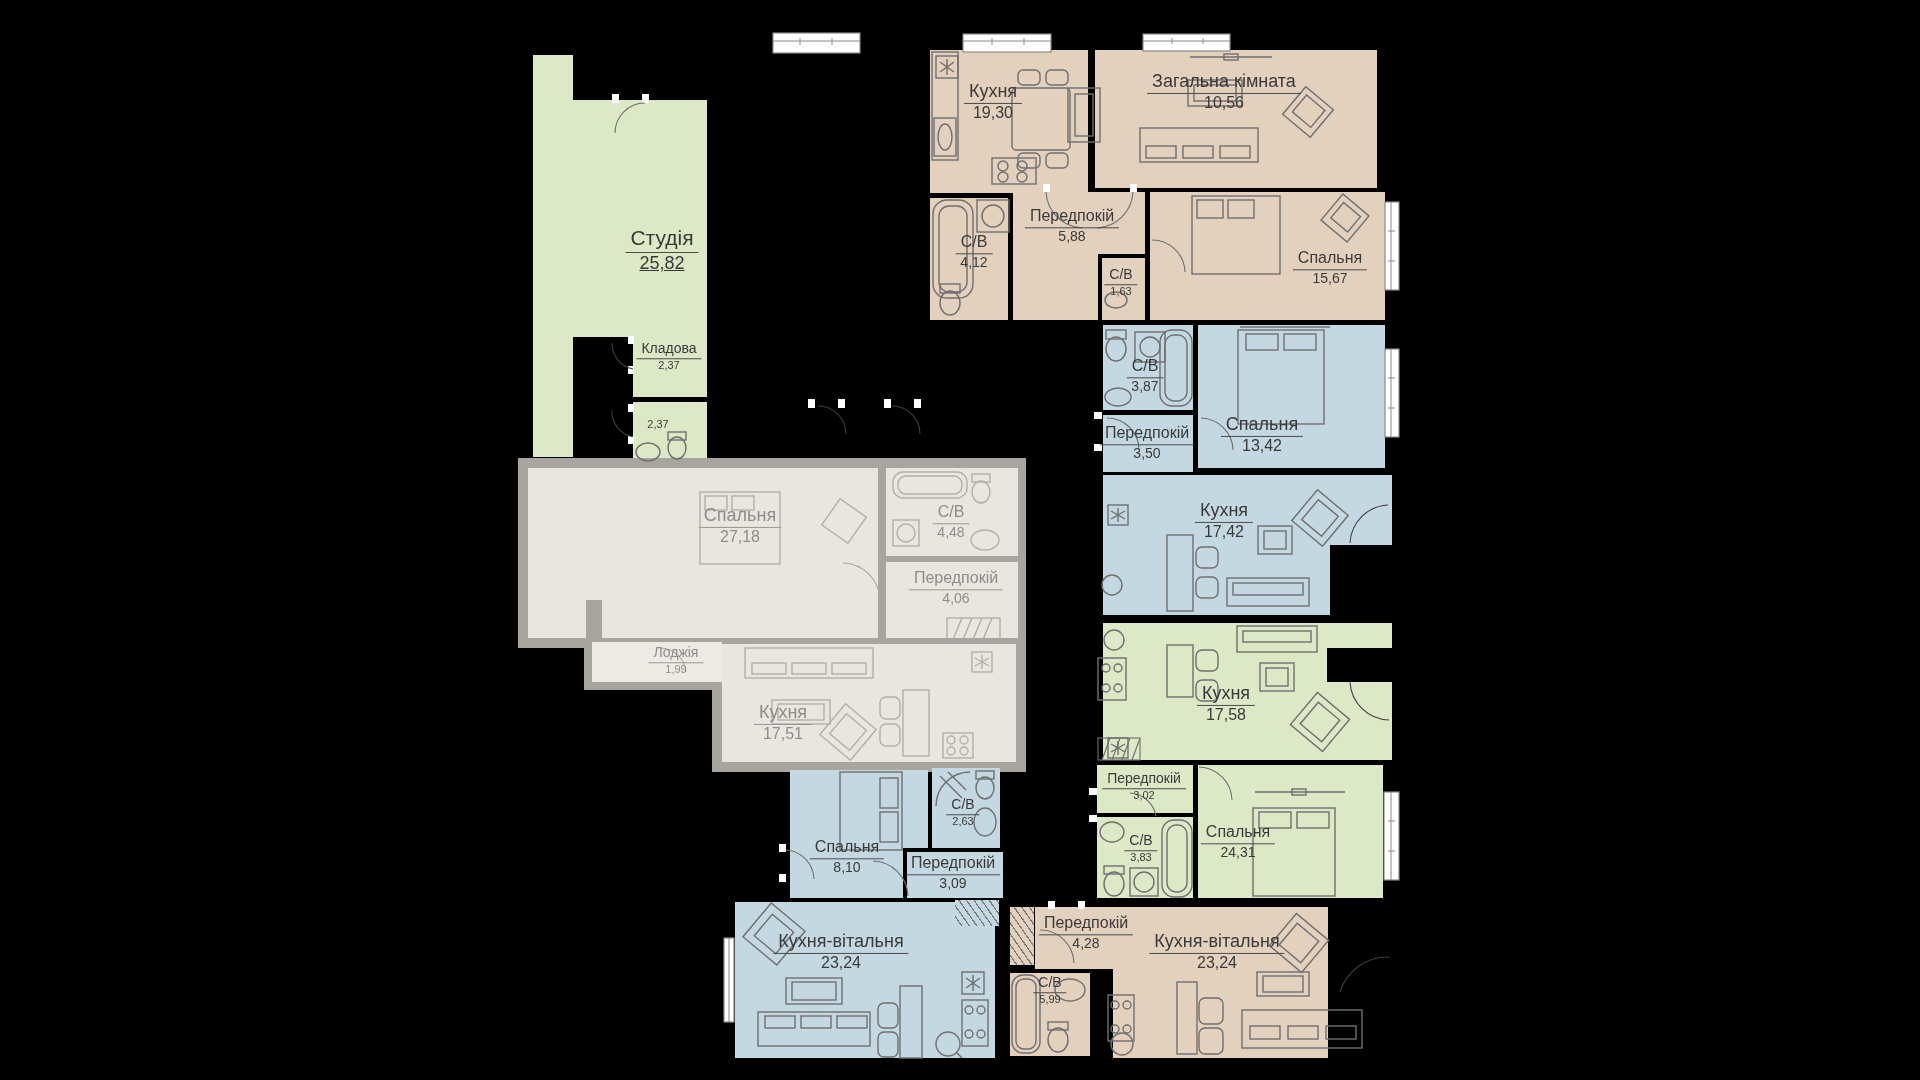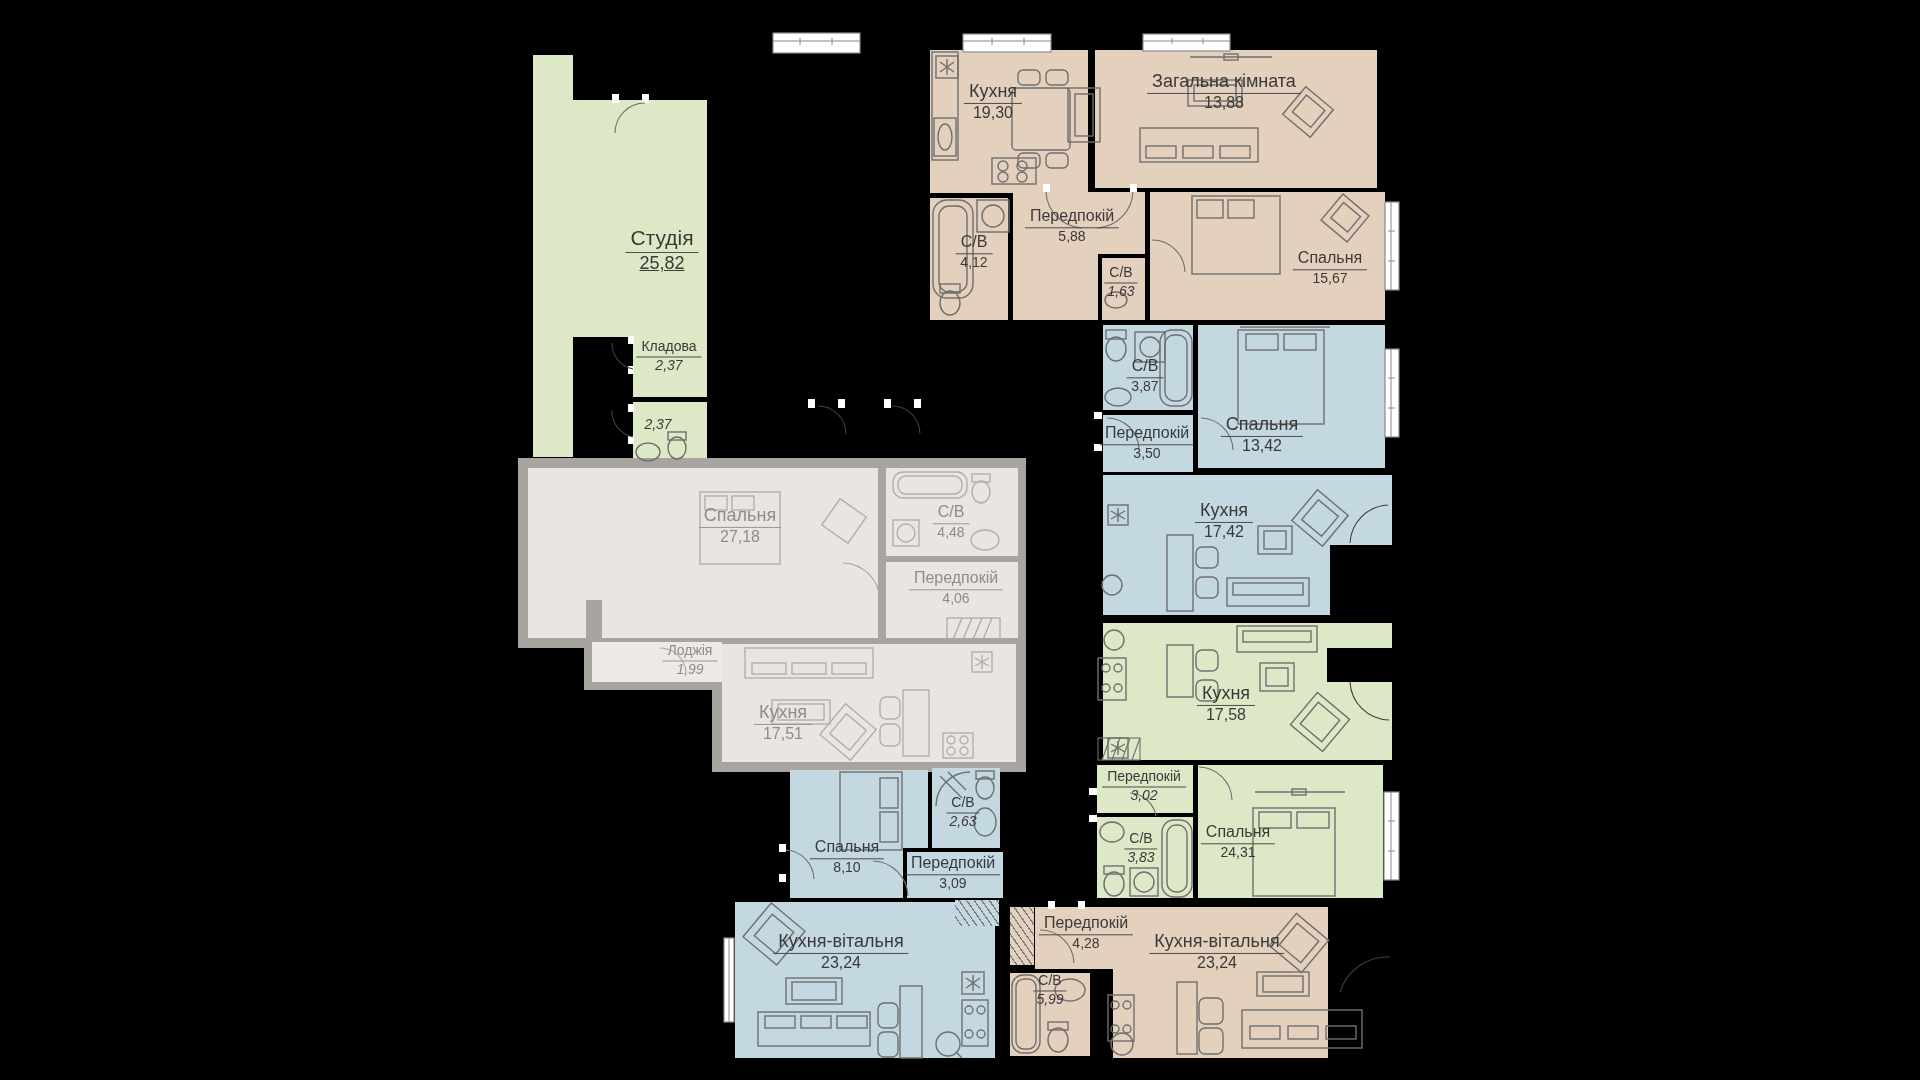--- a/index.html
+++ b/index.html
@@ -12,21 +12,21 @@
   .grayfill{background:#e9e5e0;}
   .graywall{background:#a8a4a0;}
   .loggia{background:#edeae5;}
   .lbl{position:absolute;transform:translate(-50%,-50%);text-align:center;color:#3a3a3a;
        line-height:1.18;z-index:30;white-space:nowrap;}
   .lbl .nm{display:inline-block;border-bottom:1.4px solid #4c4c4c;padding:0 5px 1px;}
   .lbl .ar{display:block;}
   .s19{font-size:21px;text-decoration:underline;} .s19 .ar{font-size:18px;}
   .s17{font-size:18px;} .s17 .ar{font-size:16px;}
   .s15{font-size:16px;} .s15 .ar{font-size:14px;}
-  .s13{font-size:14px;} .s13 .ar{font-size:14px;font-style:italic;}
+  .s13{font-size:14px;} .s13 .ar{font-size:11px;}
   .g{color:#8f8c89;} .g .nm{border-color:#9b9794;}
   .hatch{position:absolute;background-image:repeating-linear-gradient(55deg,transparent 0 5px,#7a7a7a 5px 6.2px);z-index:12;}
   svg#overlay{position:absolute;left:0;top:0;z-index:20;}
   .fx{stroke:#6f6f6f;fill:none;stroke-width:1.4;}
   .fg{stroke:#b3afab;fill:none;stroke-width:1.4;}
   .arc{stroke:#6f6f6f;fill:none;stroke-width:1.1;}
   .arcb{stroke:#3e3e3e;fill:none;stroke-width:1.1;}
   .arcg{stroke:#aaa6a2;fill:none;stroke-width:1.1;}
   .win{fill:#ffffff;stroke:#8a8a8a;stroke-width:1.2;}
   .winln{stroke:#8a8a8a;stroke-width:1;fill:none;}
@@ -86,37 +86,37 @@
   <div class="room beige" style="left:1010px;top:907px;width:24px;height:58px;"></div>
   <div class="hatch" style="left:1010px;top:907px;width:24px;height:58px;"></div>
   <div class="room beige" style="left:1113px;top:907px;width:215px;height:151px;"></div>
 
   <div class="lbl s19" style="left:662px;top:250px;"><span class="nm">Студія</span><span class="ar">25,82</span></div>
   <div class="lbl s13" style="left:669px;top:356px;"><span class="nm">Кладова</span><span class="ar">2,37</span></div>
   <div class="lbl s13" style="left:658px;top:424px;">
       <span class="ar">2,37</span>
     </div>
   <div class="lbl s17" style="left:993px;top:102px;"><span class="nm">Кухня</span><span class="ar">19,30</span></div>
-  <div class="lbl s17" style="left:1224px;top:92px;"><span class="nm">Загальна кімната</span><span class="ar">13,88</span></div>
+  <div class="lbl s17" style="left:1224px;top:92px;"><span class="nm">Загальна кімната</span><span class="ar">10,56</span></div>
   <div class="lbl s15" style="left:974px;top:252px;"><span class="nm">С/В</span><span class="ar">4,12</span></div>
   <div class="lbl s15" style="left:1072px;top:226px;"><span class="nm">Передпокій</span><span class="ar">5,88</span></div>
   <div class="lbl s13" style="left:1121px;top:282px;"><span class="nm">С/В</span><span class="ar">1,63</span></div>
   <div class="lbl s15" style="left:1330px;top:268px;"><span class="nm">Спальня</span><span class="ar">15,67</span></div>
   <div class="lbl s15" style="left:1145px;top:376px;"><span class="nm">С/В</span><span class="ar">3,87</span></div>
   <div class="lbl s15" style="left:1147px;top:443px;"><span class="nm">Передпокій</span><span class="ar">3,50</span></div>
   <div class="lbl s17" style="left:1262px;top:435px;"><span class="nm">Спальня</span><span class="ar">13,42</span></div>
   <div class="lbl s17" style="left:1224px;top:521px;"><span class="nm">Кухня</span><span class="ar">17,42</span></div>
   <div class="lbl s17" style="left:1226px;top:704px;"><span class="nm">Кухня</span><span class="ar">17,58</span></div>
   <div class="lbl s13" style="left:1144px;top:786px;"><span class="nm">Передпокій</span><span class="ar">3,02</span></div>
   <div class="lbl s13" style="left:1141px;top:848px;"><span class="nm">С/В</span><span class="ar">3,83</span></div>
   <div class="lbl s15" style="left:1238px;top:842px;"><span class="nm">Спальня</span><span class="ar">24,31</span></div>
   <div class="lbl s17 g" style="left:740px;top:526px;"><span class="nm">Спальня</span><span class="ar">27,18</span></div>
   <div class="lbl s15 g" style="left:951px;top:522px;"><span class="nm">С/В</span><span class="ar">4,48</span></div>
   <div class="lbl s15 g" style="left:956px;top:588px;"><span class="nm">Передпокій</span><span class="ar">4,06</span></div>
-  <div class="lbl s13 g" style="left:690px;top:660px;"><span class="nm">Лоджія</span><span class="ar">1,99</span></div>
+  <div class="lbl s13 g" style="left:676px;top:660px;"><span class="nm">Лоджія</span><span class="ar">1,99</span></div>
   <div class="lbl s17 g" style="left:783px;top:723px;"><span class="nm">Кухня</span><span class="ar">17,51</span></div>
   <div class="lbl s15" style="left:847px;top:857px;"><span class="nm">Спальня</span><span class="ar">8,10</span></div>
   <div class="lbl s13" style="left:963px;top:812px;"><span class="nm">С/В</span><span class="ar">2,63</span></div>
   <div class="lbl s15" style="left:953px;top:873px;"><span class="nm">Передпокій</span><span class="ar">3,09</span></div>
   <div class="lbl s17" style="left:841px;top:952px;"><span class="nm">Кухня-вітальня</span><span class="ar">23,24</span></div>
   <div class="lbl s15" style="left:1086px;top:933px;"><span class="nm">Передпокій</span><span class="ar">4,28</span></div>
   <div class="lbl s13" style="left:1050px;top:990px;"><span class="nm">С/В</span><span class="ar">5,99</span></div>
   <div class="lbl s17" style="left:1217px;top:952px;"><span class="nm">Кухня-вітальня</span><span class="ar">23,24</span></div>
 
   <svg id="overlay" width="1920" height="1080" viewBox="0 0 1920 1080">

